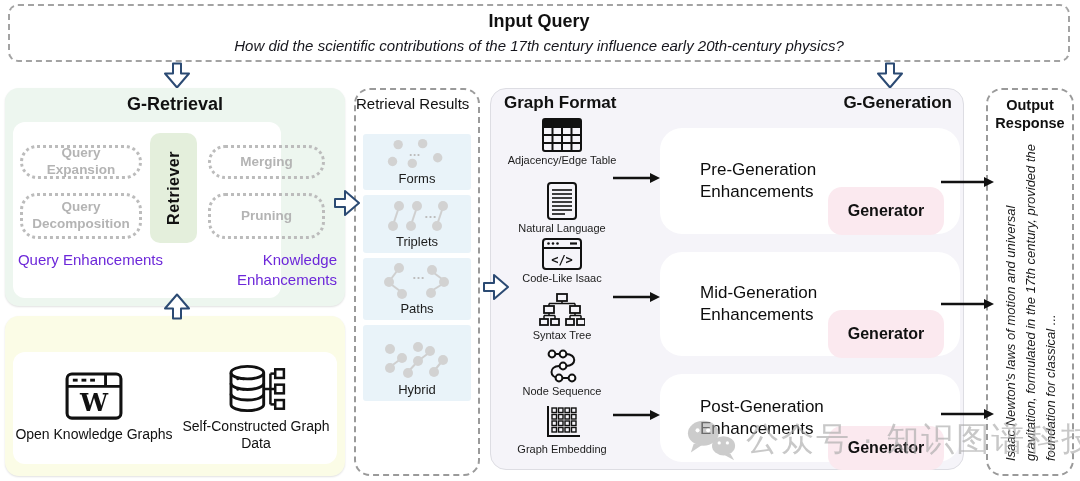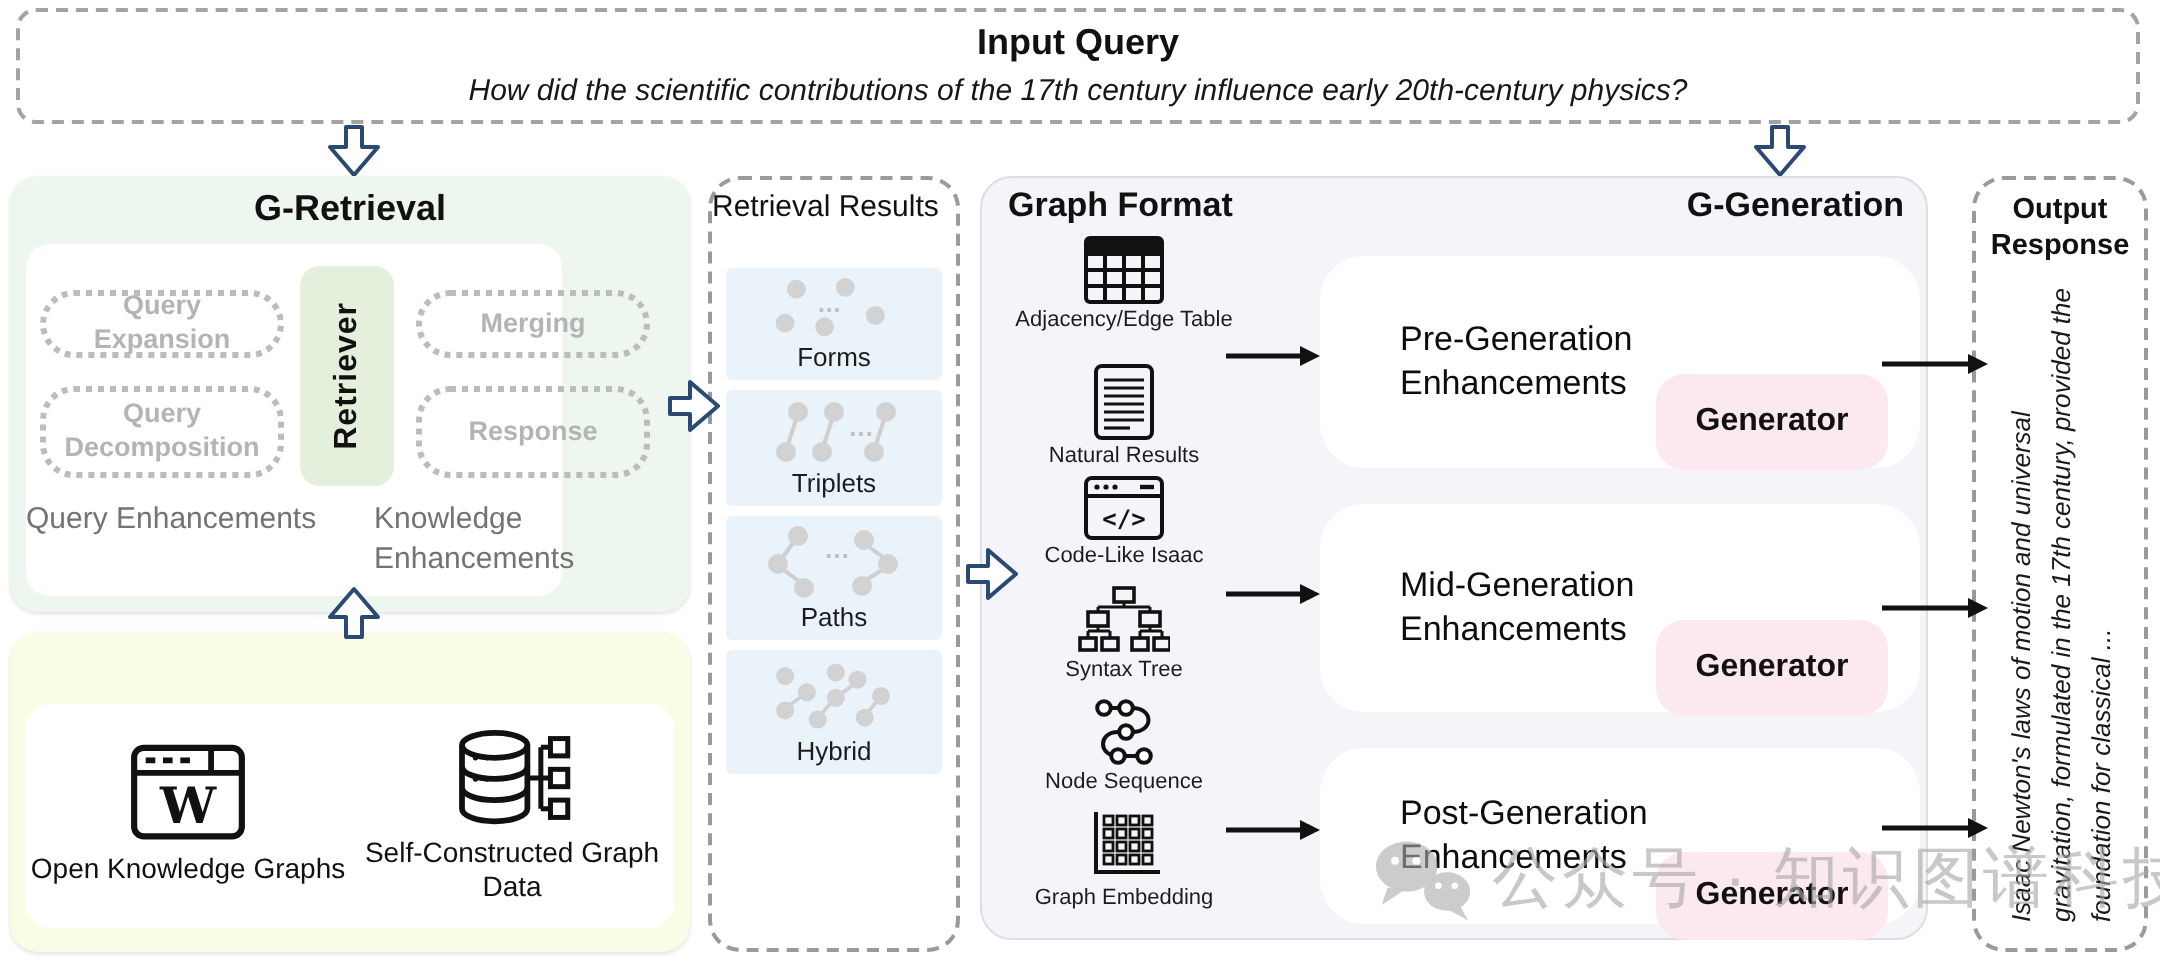--- a/index.html
+++ b/index.html
@@ -22,21 +22,21 @@
     background:#edf6ef; border-radius:14px; box-shadow:0 1px 2px rgba(0,0,0,.12); }
   .g-retrieval .panel-title { margin-top:6px; }
   .gr-card { left:8px; top:34px; width:268px; height:176px; }
   .dotted-pill { position:absolute; border:3px dotted #bcbcbc; border-radius:17px;
     color:#b4b4b4; font-weight:bold; font-size:13.5px; display:flex; align-items:center;
     justify-content:center; text-align:center; line-height:1.25; padding:2px 4px; }
   .retriever { position:absolute; left:137px; top:11px; width:47px; height:110px;
     background:#e4efdc; border-radius:10px; display:flex; align-items:center; justify-content:center; }
   .retriever span { writing-mode:vertical-rl; transform:rotate(180deg);
     font-weight:bold; font-size:16px; letter-spacing:.5px; }
-  .enh-label { position:absolute; top:128px; font-size:15px; text-align:left; line-height:1.3; color:#737373; }
+  .enh-label { position:absolute; top:128px; font-size:15px; text-align:right; line-height:1.3; color:#6d28d9; }
 
   
   .g-indexing { position:absolute; left:5px; top:316px; width:340px; height:160px;
     background:#fbfce6; border-radius:14px; box-shadow:0 1px 2px rgba(0,0,0,.12); }
   .g-indexing .panel-title { margin-top:6px; }
   .gi-card { left:8px; top:36px; width:324px; height:112px; display:flex; }
   .gi-col { flex:1; display:flex; flex-direction:column; align-items:center; justify-content:center; gap:4px; }
   .gi-col .lbl { font-size:14px; text-align:center; line-height:1.25; }
 
   
@@ -106,21 +106,21 @@
 
   <div class="g-retrieval">
     <div class="panel-title">G-Retrieval</div>
     <div class="card gr-card">
       <div class="dotted-pill" style="left:7px;top:23px;width:122px;height:34px;">Query Expansion</div>
       <div class="dotted-pill" style="left:7px;top:71px;width:122px;height:46px;">Query Decomposition</div>
       <div class="retriever">
         <span>Retriever</span>
       </div>
       <div class="dotted-pill" style="left:195px;top:23px;width:117px;height:34px;">Merging</div>
-      <div class="dotted-pill" style="left:195px;top:71px;width:117px;height:46px;">Response</div>
+      <div class="dotted-pill" style="left:195px;top:71px;width:117px;height:46px;">Pruning</div>
       <div class="enh-label" style="left:0;width:150px;">Query Enhancements</div>
       <div class="enh-label" style="left:174px;width:150px;">Knowledge Enhancements</div>
     </div>
   </div>
 
   <div class="g-indexing">
     <div class="card gi-card">
       <div class="gi-col">
         <svg width="58" height="50" viewBox="0 0 60 52">
           <rect x="2" y="2" width="56" height="46" rx="5" fill="none" stroke="#111" stroke-width="3.2"></rect>
@@ -195,21 +195,21 @@
           <circle cx="18" cy="6" r="5" fill="#d2d2d2"></circle>
             <circle cx="8" cy="20" r="5" fill="#d2d2d2"></circle>
           <circle cx="21" cy="32" r="5" fill="#d2d2d2"></circle>
           <circle cx="51" cy="8" r="5" fill="#d2d2d2"></circle>
             <circle cx="63" cy="20" r="5" fill="#d2d2d2"></circle>
           <circle cx="50" cy="31" r="5" fill="#d2d2d2"></circle>
           <text x="31" y="17" font-size="13" fill="#bdbdbd" font-weight="bold">…</text>
         </svg>
         <div class="lbl">Paths</div>
       </div>
-      <div class="rr-tile" style="height:62px;">
+      <div class="rr-tile" style="height:76px;">
         <svg width="84" height="42" viewBox="0 0 72 42">
           <line x1="9" y1="28" x2="21" y2="19" stroke="#cfcfcf" stroke-width="2"></line>
           <line x1="37" y1="22" x2="27" y2="33" stroke="#cfcfcf" stroke-width="2"></line>
           <line x1="37" y1="22" x2="49" y2="13" stroke="#cfcfcf" stroke-width="2"></line>
           <line x1="62" y1="21" x2="53" y2="32" stroke="#cfcfcf" stroke-width="2"></line>
           <circle cx="9" cy="10" r="5" fill="#d2d2d2"></circle>
             <circle cx="21" cy="19" r="5" fill="#d2d2d2"></circle>
           <circle cx="9" cy="29" r="5" fill="#d2d2d2"></circle>
             <circle cx="37" cy="8" r="5" fill="#d2d2d2"></circle>
           <circle cx="37" cy="22" r="5" fill="#d2d2d2"></circle>
@@ -245,21 +245,21 @@
     <svg width="30" height="38" viewBox="0 0 30 38" style="margin:0 auto;">
       <rect x="1" y="1" width="28" height="36" rx="3" fill="none" stroke="#111" stroke-width="2"></rect>
       <line x1="5" y1="8" x2="25" y2="8" stroke="#111" stroke-width="1.6"></line>
       <line x1="5" y1="12" x2="25" y2="12" stroke="#111" stroke-width="1.6"></line>
       <line x1="5" y1="16" x2="25" y2="16" stroke="#111" stroke-width="1.6"></line>
       <line x1="5" y1="20" x2="25" y2="20" stroke="#111" stroke-width="1.6"></line>
       <line x1="5" y1="24" x2="25" y2="24" stroke="#111" stroke-width="1.6"></line>
       <line x1="5" y1="28" x2="25" y2="28" stroke="#111" stroke-width="1.6"></line>
       <line x1="5" y1="32" x2="18" y2="32" stroke="#111" stroke-width="1.6"></line>
     </svg>
-    <div class="lbl">Natural Results</div>
+    <div class="lbl">Natural Language</div>
   </div>
 
   <div class="fmt-item" style="top:238px;">
     <svg width="40" height="32" viewBox="0 0 40 32" style="margin:0 auto;">
       <rect x="1" y="1" width="38" height="30" rx="3" fill="none" stroke="#111" stroke-width="2"></rect>
       <line x1="1" y1="10" x2="39" y2="10" stroke="#111" stroke-width="2"></line>
       <circle cx="6.5" cy="5.5" r="1.3" fill="#111"></circle>
         <circle cx="11" cy="5.5" r="1.3" fill="#111"></circle>
       <circle cx="15.5" cy="5.5" r="1.3" fill="#111"></circle>
       <line x1="28" y1="5.5" x2="35" y2="5.5" stroke="#111" stroke-width="2.2"></line>

